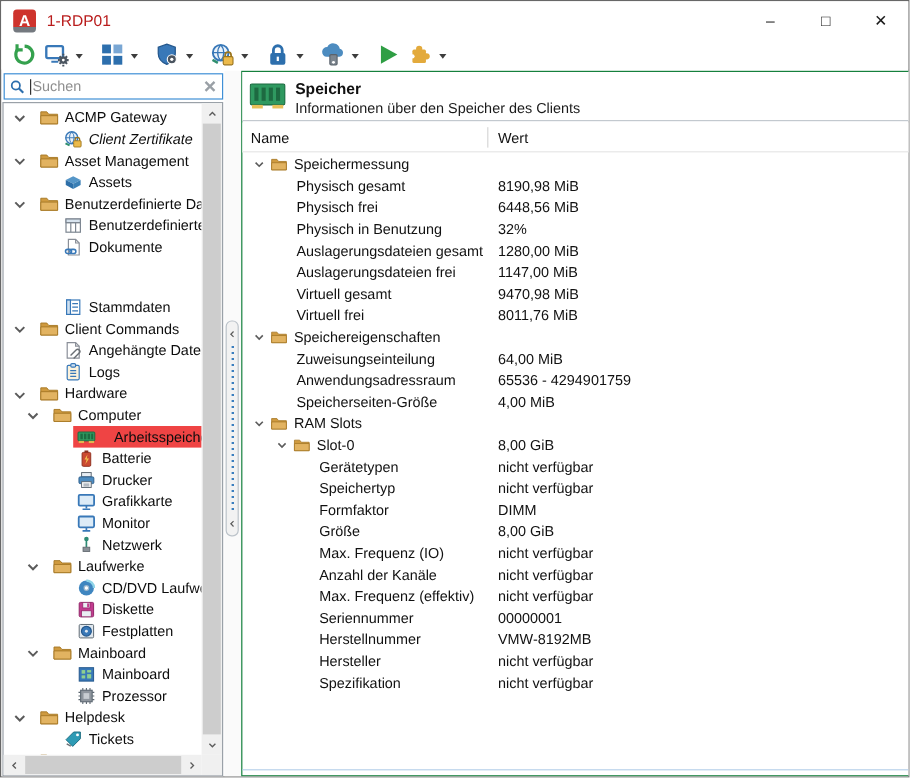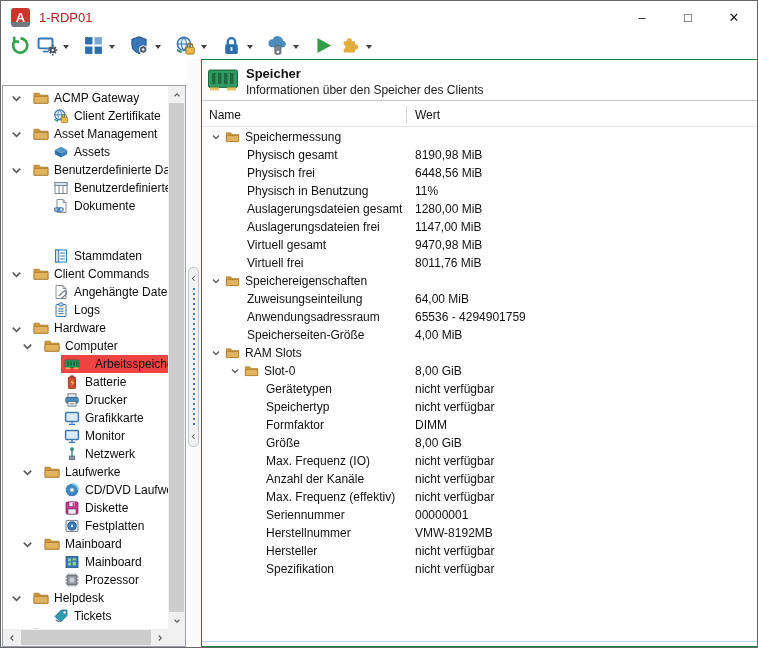--- a/index.html
+++ b/index.html
@@ -328,35 +328,45 @@
         </svg>
       </div>
       <div class="tb-btn">
         <svg class="tbi">
           <use href="#i-puzzle"></use>
         </svg>
         <span class="caret"></span>
       </div>
     </div>
 
+  <div class="searchbox">
+    <svg class="mag">
+        <use href="#i-search"></use>
+      </svg>
+    <span class="txtcaret"></span>
+    <input type="text" value="" placeholder="Suchen" style="">
+    <svg class="sx">
+        <use href="#i-x"></use>
+      </svg>
+  </div>
 
   <div class="treepanel">
     <div class="tree-rows">
         <div class="trow" style="padding-left: 6px;">
           <svg class="chev">
             <use href="#i-chev"></use>
           </svg>
           <span class="node">
             <svg class="nico">
               <use href="#i-folder"></use>
             </svg>
             <span class="nlabel">ACMP Gateway</span>
           </span>
         </div>
-        <div class="trow" style="padding-left: 17px;">
+        <div class="trow" style="padding-left: 17px; font-style: italic;">
           <span class="tspace"></span>
           <span class="node">
             <svg class="nico">
               <use href="#i-globelock"></use>
             </svg>
             <span class="nlabel">Client Zertifikate</span>
           </span>
         </div>
         <div class="trow" style="padding-left: 6px;">
           <svg class="chev">
@@ -712,21 +722,21 @@
             <span class="mspace"></span>
             <span>Physisch frei</span>
           </div>
           <div class="mval">6448,56 MiB</div>
         </div>
         <div class="mrow">
           <div class="mname" style="padding-left: 27px;">
             <span class="mspace"></span>
             <span>Physisch in Benutzung</span>
           </div>
-          <div class="mval">11%</div>
+          <div class="mval">32%</div>
         </div>
         <div class="mrow">
           <div class="mname" style="padding-left: 27px;">
             <span class="mspace"></span>
             <span>Auslagerungsdateien gesamt</span>
           </div>
           <div class="mval">1280,00 MiB</div>
         </div>
         <div class="mrow">
           <div class="mname" style="padding-left: 27px;">

